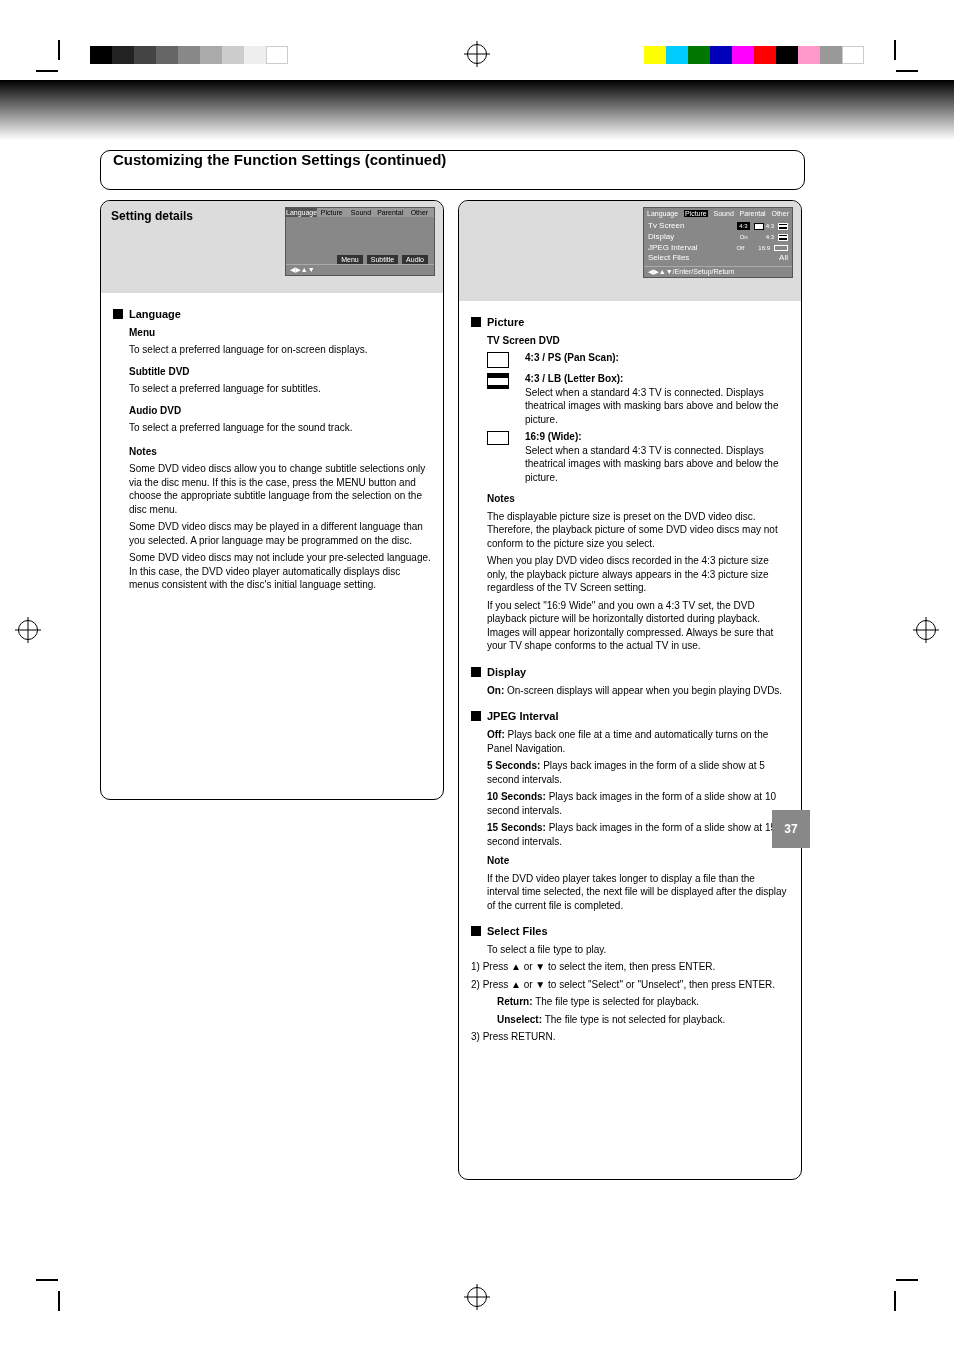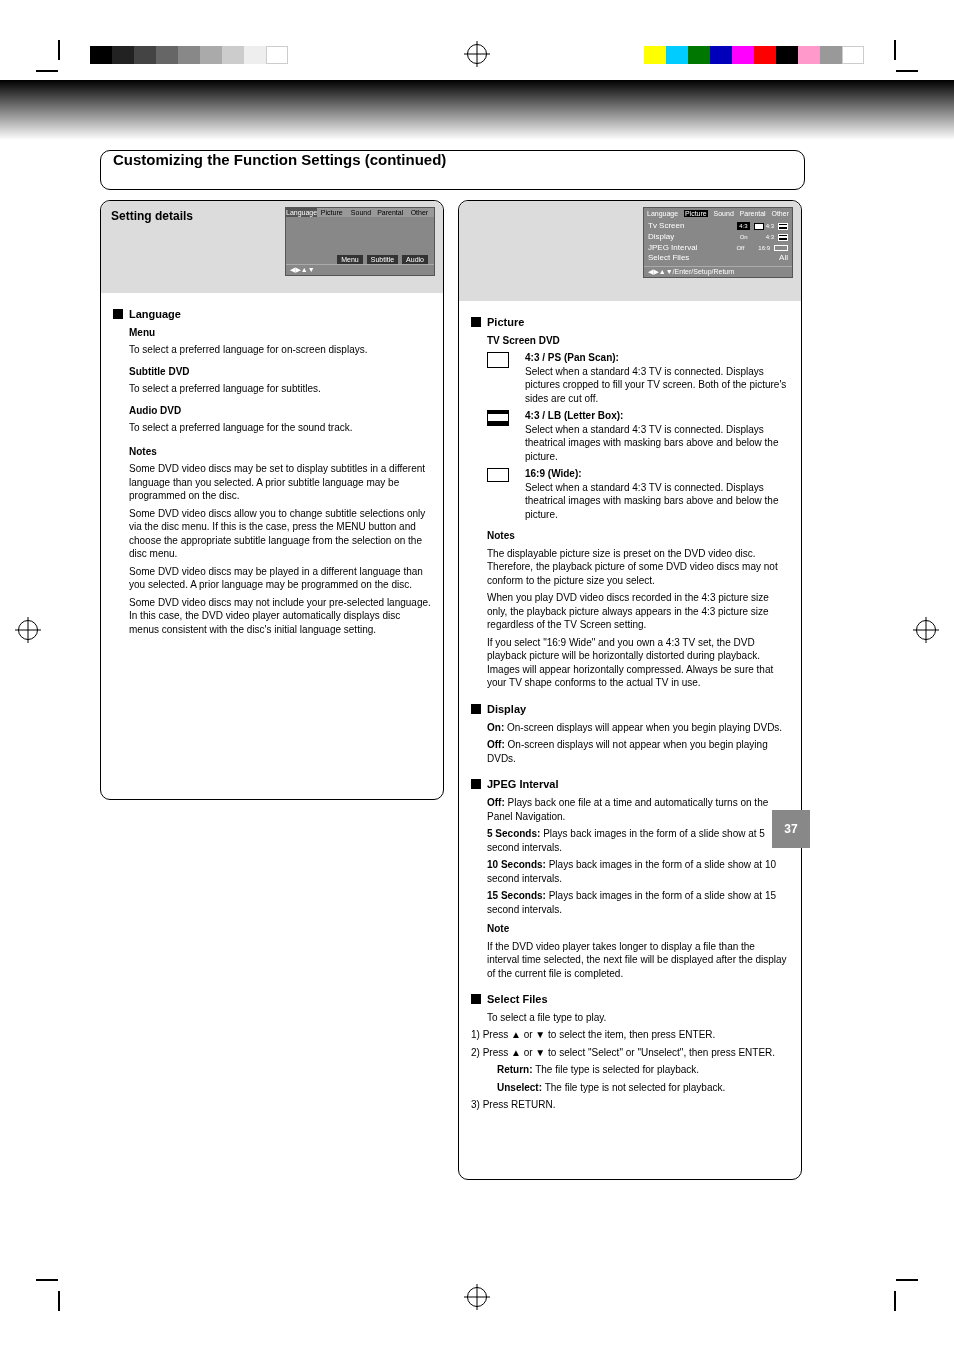--- a/index.html
+++ b/index.html
@@ -217,21 +217,20 @@
           <div class="sub"><b>Menu</b></div>
           <div class="sub">To select a preferred language for on-screen displays.</div>
 
           <div class="sub" style="margin-top:8px"><b>Subtitle  DVD</b></div>
           <div class="sub">To select a preferred language for subtitles.</div>
 
           <div class="sub" style="margin-top:8px"><b>Audio  DVD</b></div>
           <div class="sub">To select a preferred language for the sound track.</div>
 
           <div class="sub" style="margin-top:10px"><b>Notes</b></div>
-          <div class="sub" style="margin-top:4px">Some DVD video discs may be set to display subtitles in a different language than you selected. A prior subtitle language may be programmed on the disc.</div>
           <div class="sub" style="margin-top:4px">Some DVD video discs allow you to change subtitle selections only via the disc menu. If this is the case, press the MENU button and choose the appropriate subtitle language from the selection on the disc menu.</div>
           <div class="sub" style="margin-top:4px">Some DVD video discs may be played in a different language than you selected. A prior language may be programmed on the disc.</div>
           <div class="sub" style="margin-top:4px">Some DVD video discs may not include your pre-selected language. In this case, the DVD video player automatically displays disc menus consistent with the disc's initial language setting.</div>
         </div>
       </div>
 
       <div class="col" style="min-height:980px">
         <div class="col-head" style="min-height:100px">
           <div class="osd">
             <div class="osd-top">
@@ -283,21 +282,21 @@
             <span class="sq"></span>
             <span>Picture</span>
           </div>
 
           <div class="sub"><b>TV Screen  DVD</b></div>
 
           <div class="opt-line">
               <span class="ico ps"></span>
             <div><b>4:3 / PS</b>
               <b>(Pan Scan):</b>
-              <div>Select when a standard 4:3 TV is connected. Displays pictures cropped to fill your TV screen. Both of the picture's sides are cut off.</div></div>
+              </div>
           </div>
           <div class="opt-line">
               <span class="ico lb"></span>
             <div><b>4:3 / LB</b>
               <b>(Letter Box):</b>
               <div>Select when a standard 4:3 TV is connected. Displays theatrical images with masking bars above and below the picture.</div></div>
           </div>
           <div class="opt-line">
               <span class="ico wide"></span>
             <div><b>16:9</b>
@@ -309,22 +308,20 @@
           <div class="sub">The displayable picture size is preset on the DVD video disc. Therefore, the playback picture of some DVD video discs may not conform to the picture size you select.</div>
           <div class="sub">When you play DVD video discs recorded in the 4:3 picture size only, the playback picture always appears in the 4:3 picture size regardless of the TV Screen setting.</div>
           <div class="sub">If you select "16:9 Wide" and you own a 4:3 TV set, the DVD playback picture will be horizontally distorted during playback. Images will appear horizontally compressed. Always be sure that your TV shape conforms to the actual TV in use.</div>
 
           <div class="section-label" style="margin-top:12px">
             <span class="sq"></span>
             <span>Display</span>
           </div>
           <div class="sub"><b>On:</b>
             <span>On-screen displays will appear when you begin playing DVDs.</span></div>
-          <div class="sub"><b>Off:</b>
-            <span>On-screen displays will not appear when you begin playing DVDs.</span></div>
 
           <div class="section-label" style="margin-top:12px">
             <span class="sq"></span>
             <span>JPEG Interval</span>
           </div>
           <div class="sub"><b>Off:</b>
             <span>Plays back one file at a time and automatically turns on the Panel Navigation.</span></div>
           <div class="sub"><b>5 Seconds:</b>
             <span>Plays back images in the form of a slide show at 5 second intervals.</span></div>
           <div class="sub"><b>10 Seconds:</b>

